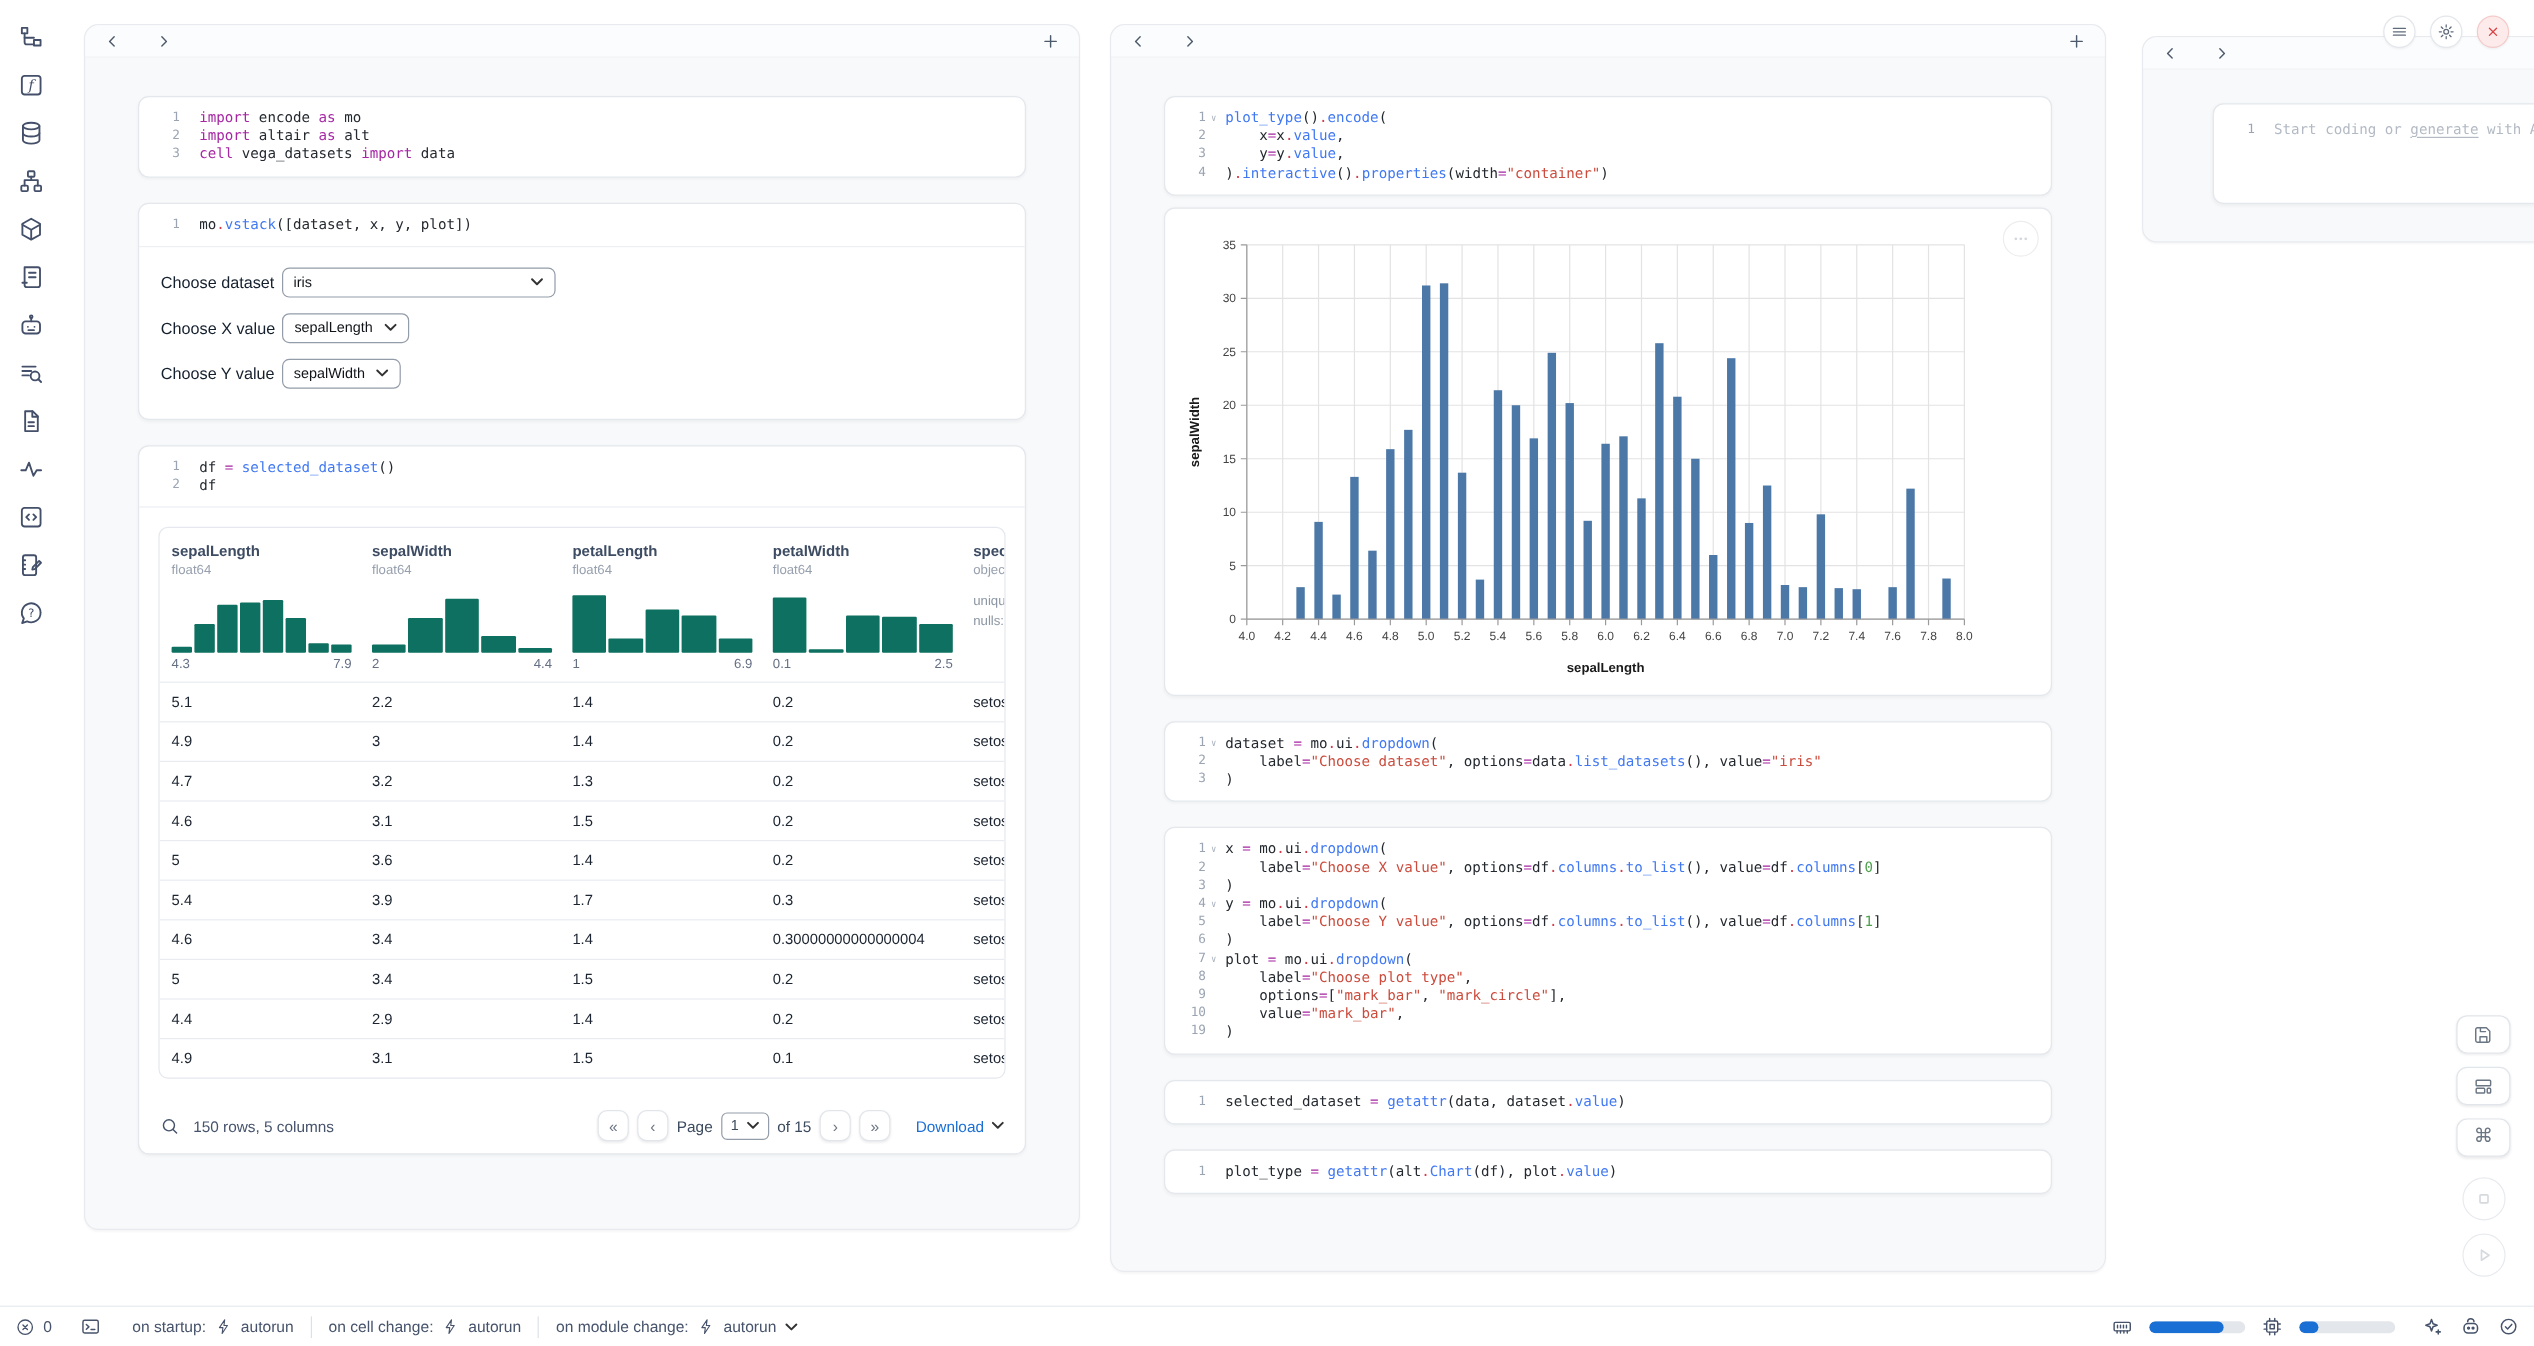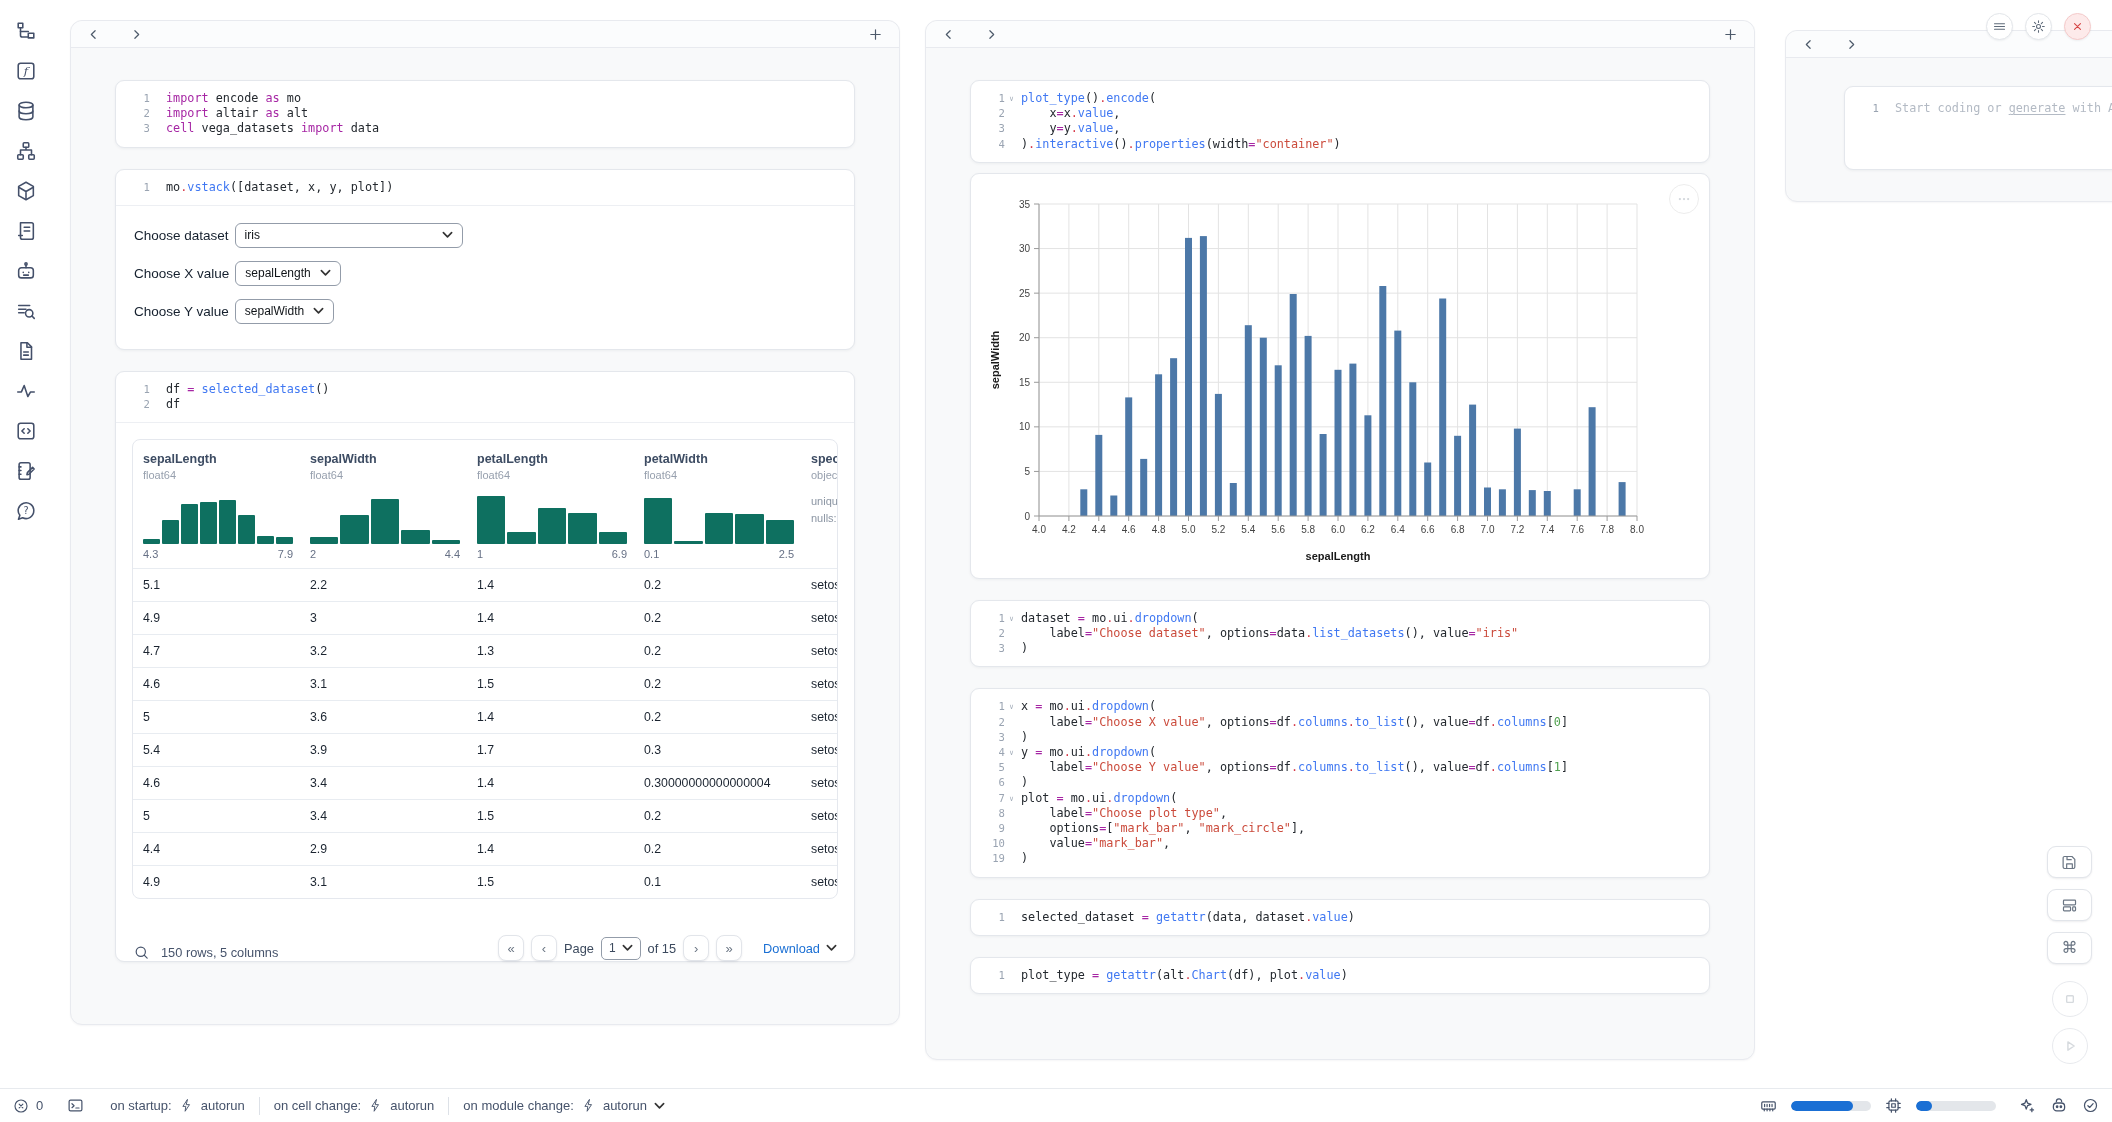--- a/index.html
+++ b/index.html
@@ -40,21 +40,21 @@
   .thname{font-size:12.5px;font-weight:bold;color:#3d4c63;white-space:nowrap}
   .thdtype{font-size:11px;color:#97a0ae;margin-top:3px;white-space:nowrap}
   .hist{height:54px;display:flex;align-items:flex-end;gap:2px;margin-top:9px;width:150px}
   .hist div{flex:1;border-radius:1px}
   .minmax{width:150px;display:flex;justify-content:space-between;font-size:11px;color:#667085;margin-top:4px}
   .thmeta{font-size:11px;color:#8b95a3;margin-top:12px;line-height:17px;white-space:nowrap}
   .trow{display:flex;border-top:1px solid #e8ecf1}
   .td{width:167px;flex:none;padding:9px 6px 9px 10px;font-size:12.3px;color:#1b2430;white-space:nowrap;overflow:hidden}
   .td:last-child{flex:1;width:auto}
 
-  .tfoot{height:46px;display:flex;align-items:flex-end;padding:0 17px;gap:10px;color:#3c4a5e;font-size:12.8px}
+  .tfoot{height:46px;display:flex;align-items:center;padding:0 17px;gap:10px;color:#3c4a5e;font-size:12.8px}
   .tfleft{display:flex;align-items:center;gap:11px;color:#46536b}
   .tfright{margin-left:auto;display:flex;align-items:center;gap:7px}
   .pgbtn{width:26px;height:26px;border:1px solid #e2e5ea;border-radius:8px;background:#fff;box-shadow:0 1px 2px rgba(20,30,50,.08);display:flex;align-items:center;justify-content:center;color:#6b7684;font-size:13px;cursor:pointer}
   .pgsel{display:inline-flex;align-items:center;gap:6px;border:1px solid #939ca9;border-radius:5px;background:#fff;height:23px;padding:0 7px;font-size:12px;cursor:pointer}
   .dl{color:#1a6fd4;display:flex;align-items:center;gap:6px;margin-left:14px;cursor:pointer}
 
   
   .chartcard{position:relative;margin-top:-11px}
   .chartpad{padding:14px 10px 8px 16px}
   .dots3btn{position:absolute;top:10px;right:10px;width:30px;height:30px;border-radius:50%;border:1px solid #ededed;background:#fff;display:flex;align-items:center;justify-content:center;color:#d3d7dc;cursor:pointer}

